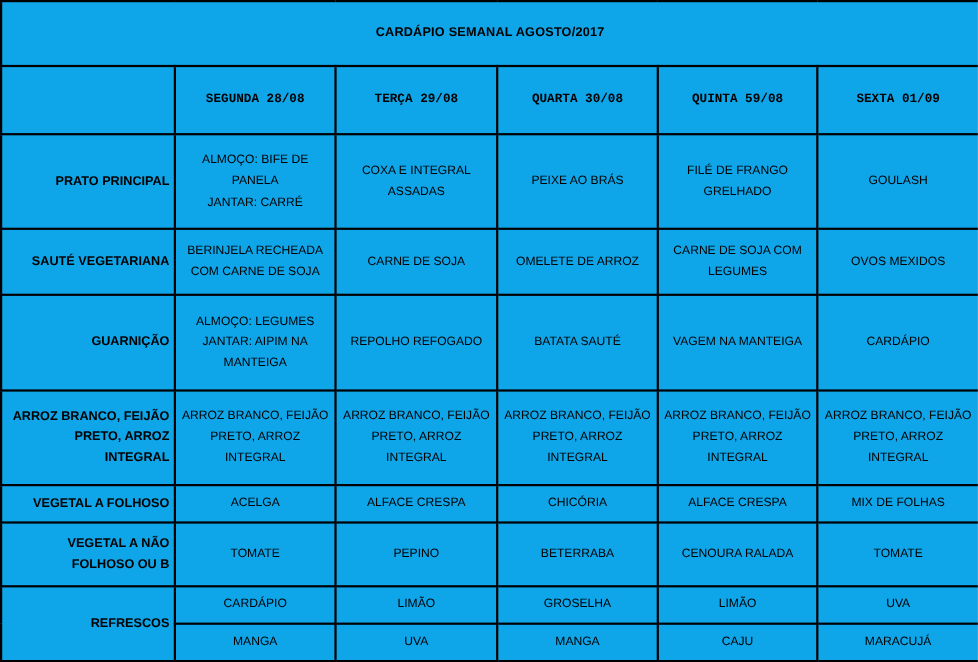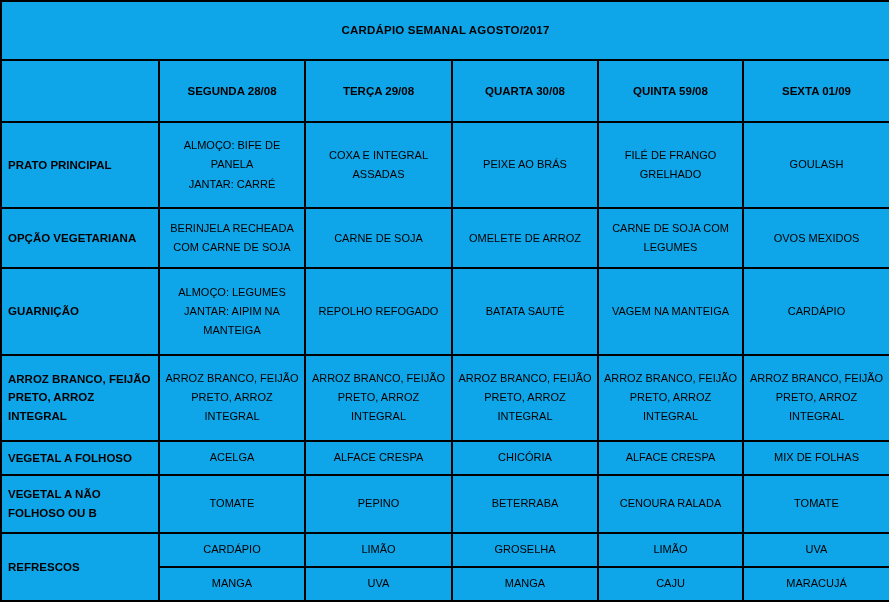--- a/index.html
+++ b/index.html
@@ -24,23 +24,24 @@
   tr.title-row td{
     height:53px;
     font-weight:bold;
     font-size:11.5px;
     letter-spacing:.2px;
   }
   tr.header-row th{
     height:56px;
     font-weight:bold;
     font-size:11.5px;
+    font-family:Liberation Mono, monospace;
   }
   th.row-label{
-    text-align:left;
+    text-align:right;
     font-weight:bold;
     font-size:11.5px;
     padding-left:6px;
     line-height:1.6;
     border-radius:12px;
   }
   td.menu-cell .b{font-weight:normal;}
   td.menu-cell div{line-height:1.75;}
 </style>
 </head>
@@ -75,21 +76,21 @@
           <td class="menu-cell">
             <div><span class="b">ALMOÇO:</span><span> BIFE DE PANELA</span></div>
             <div><span class="b">JANTAR:</span><span> CARRÉ</span></div>
           </td>
           <td class="menu-cell">COXA E INTEGRAL ASSADAS</td>
           <td class="menu-cell">PEIXE AO BRÁS</td>
           <td class="menu-cell">FILÉ DE FRANGO GRELHADO</td>
           <td class="menu-cell">GOULASH</td>
         </tr>
         <tr>
-          <th class="row-label">OPÇÃO VEGETARIANA</th>
+          <th class="row-label">SAUTÉ VEGETARIANA</th>
           <td class="menu-cell">BERINJELA RECHEADA COM CARNE DE SOJA</td>
           <td class="menu-cell">CARNE DE SOJA</td>
           <td class="menu-cell">OMELETE DE ARROZ</td>
           <td class="menu-cell">CARNE DE SOJA COM LEGUMES</td>
           <td class="menu-cell">OVOS MEXIDOS</td>
         </tr>
         <tr>
           <th class="row-label">GUARNIÇÃO</th>
           <td class="menu-cell">
             <div><span class="b">ALMOÇO:</span><span> LEGUMES</span></div>

